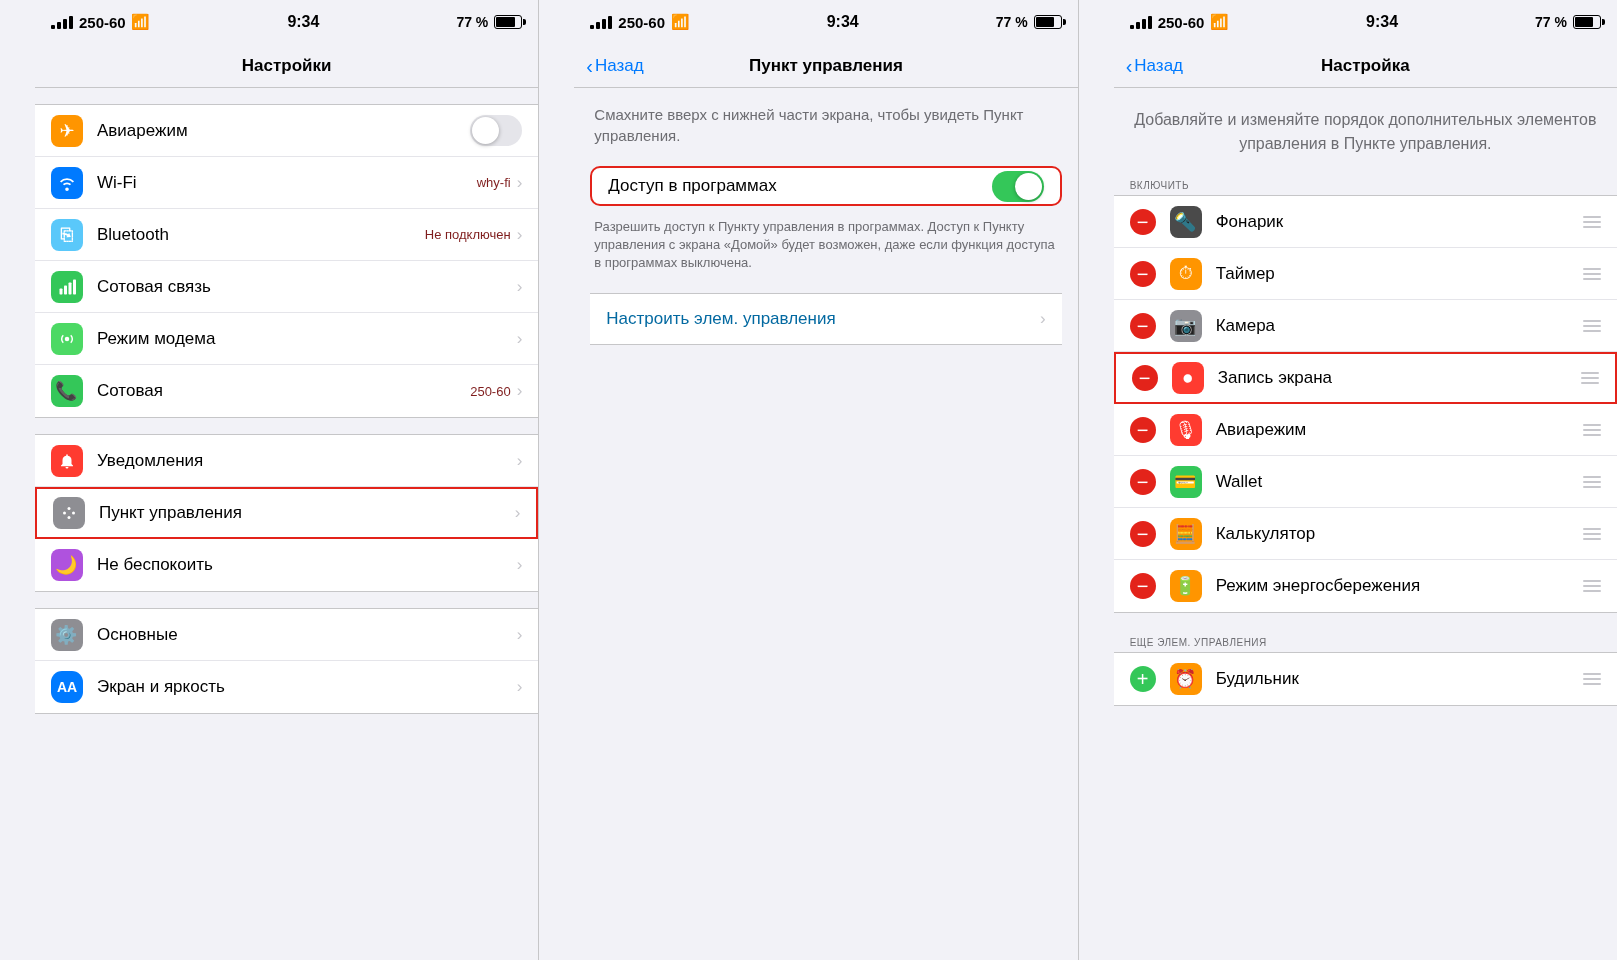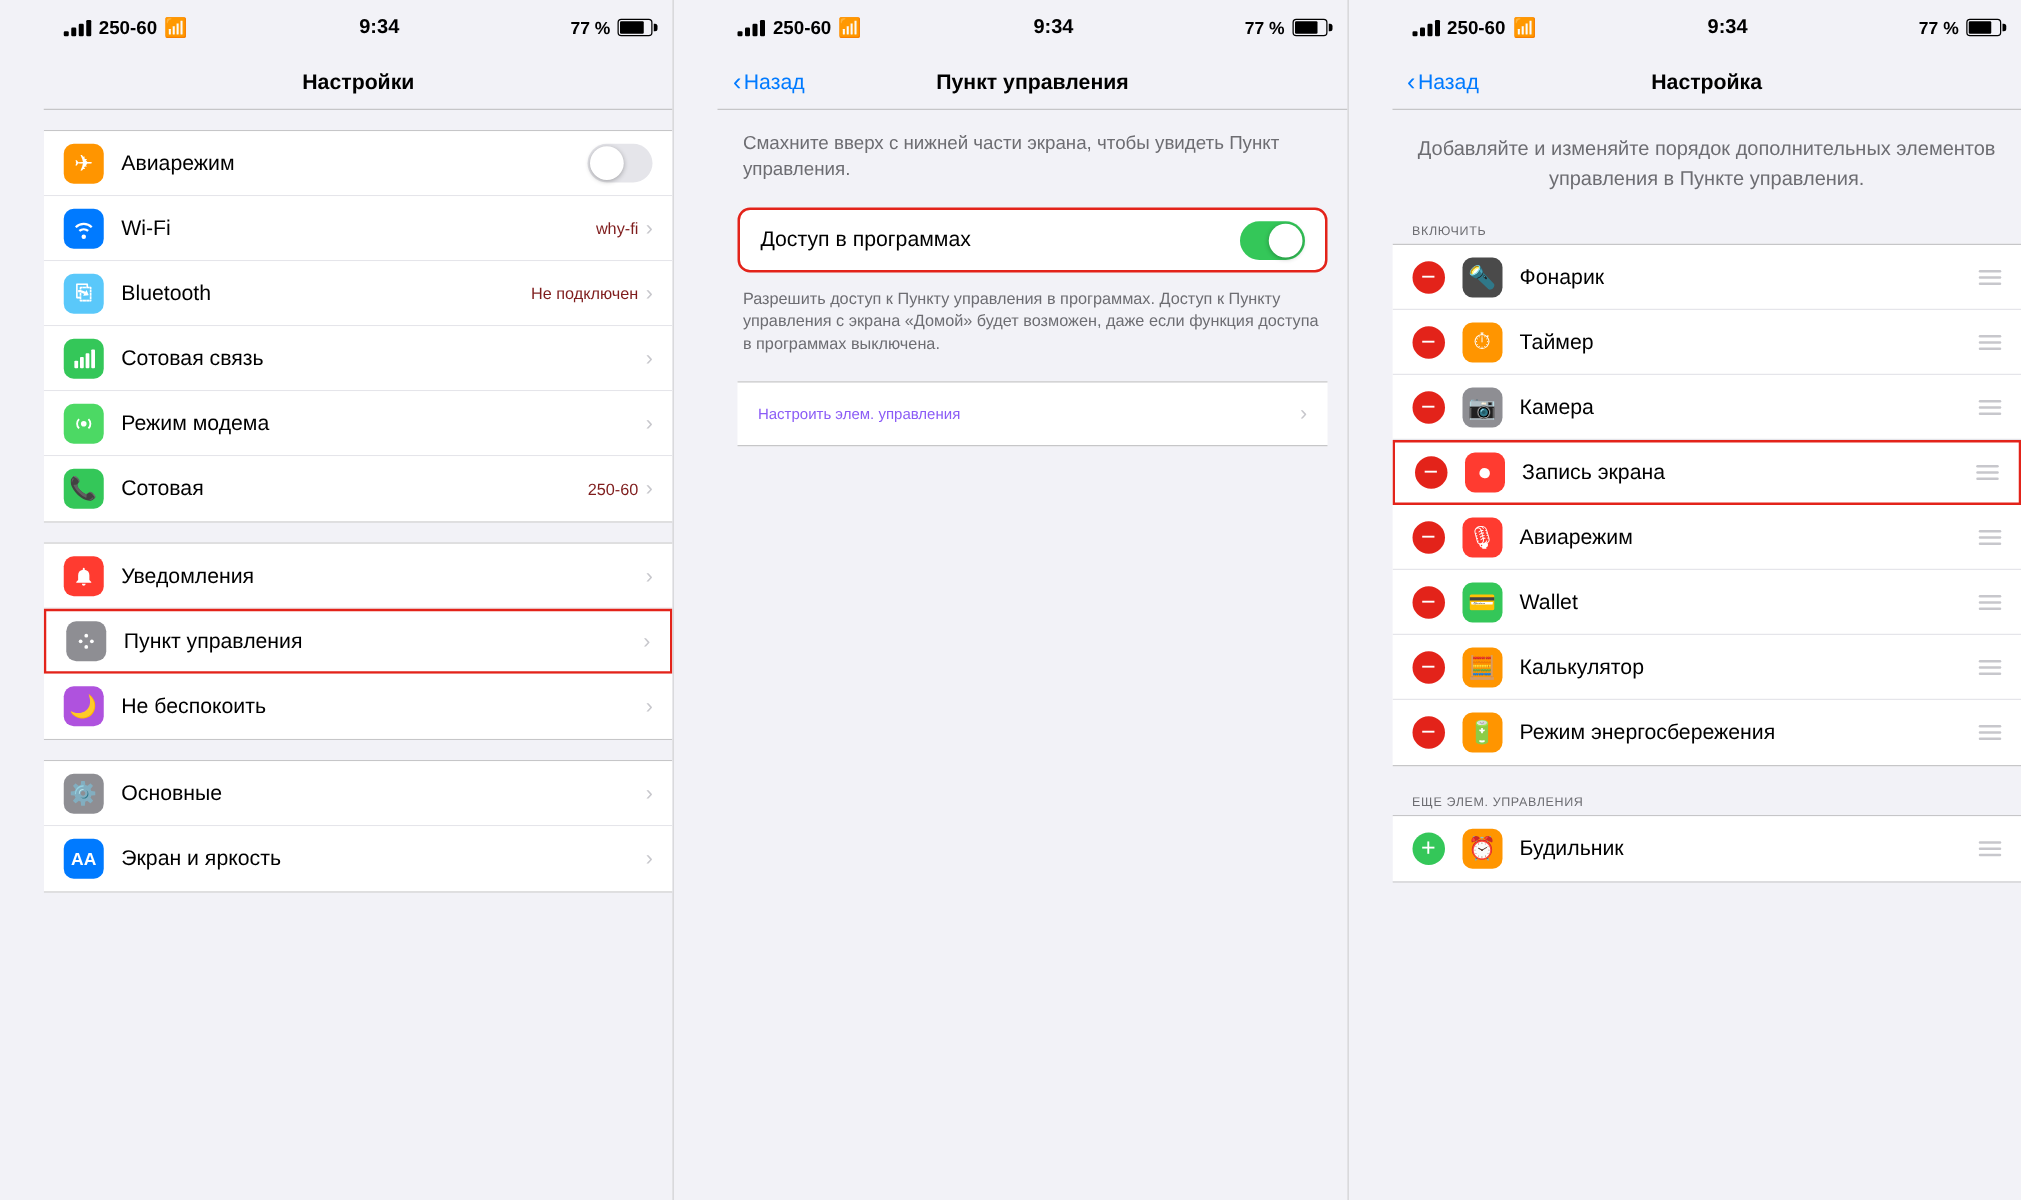--- a/index.html
+++ b/index.html
@@ -198,21 +198,21 @@
       padding: 0 4px;
     }
 
     .access-toggle-row {
       background: #fff;
       border: 2px solid #e3231a;
       border-radius: 10px;
       display: flex;
       align-items: center;
       padding: 0 16px;
-      height: 52px;
+      height: 40px;
       margin-bottom: 12px;
     }
     .access-label {
       flex: 1;
       font-size: 17px;
       color: #000;
     }
 
     .panel2-description2 {
       font-size: 13px;
@@ -227,22 +227,22 @@
       border-top: 1px solid #c6c6c8;
       border-bottom: 1px solid #c6c6c8;
       display: flex;
       align-items: center;
       padding: 0 16px;
       height: 52px;
       cursor: pointer;
     }
     .nav-row-label {
       flex: 1;
-      font-size: 12px;
-      color: #8b5cf6;
+      font-size: 17px;
+      color: #0369a1;
     }
 
     
     .panel3-description {
       font-size: 16px;
       color: #6d6d72;
       text-align: center;
       line-height: 1.5;
       padding: 20px 20px 16px 20px;
     }
@@ -470,21 +470,21 @@
     <div class="settings-group">
       <div class="settings-list">
 
         <div class="settings-item">
           <div class="icon-wrap icon-gray">⚙️</div>
           <span class="item-label">Основные</span>
           <span class="item-chevron">›</span>
         </div>
 
         <div class="settings-item">
-          <div class="icon-wrap icon-blue" style="font-size:14px; font-weight:900;">AA</div>
+          <div class="icon-wrap icon-blue" style="font-size:14px; font-weight:900;border-radius:11px;">AA</div>
           <span class="item-label">Экран и яркость</span>
           <span class="item-chevron">›</span>
         </div>
       </div>
     </div>
   </div>
 </div>
 
 <div class="panel">
 

